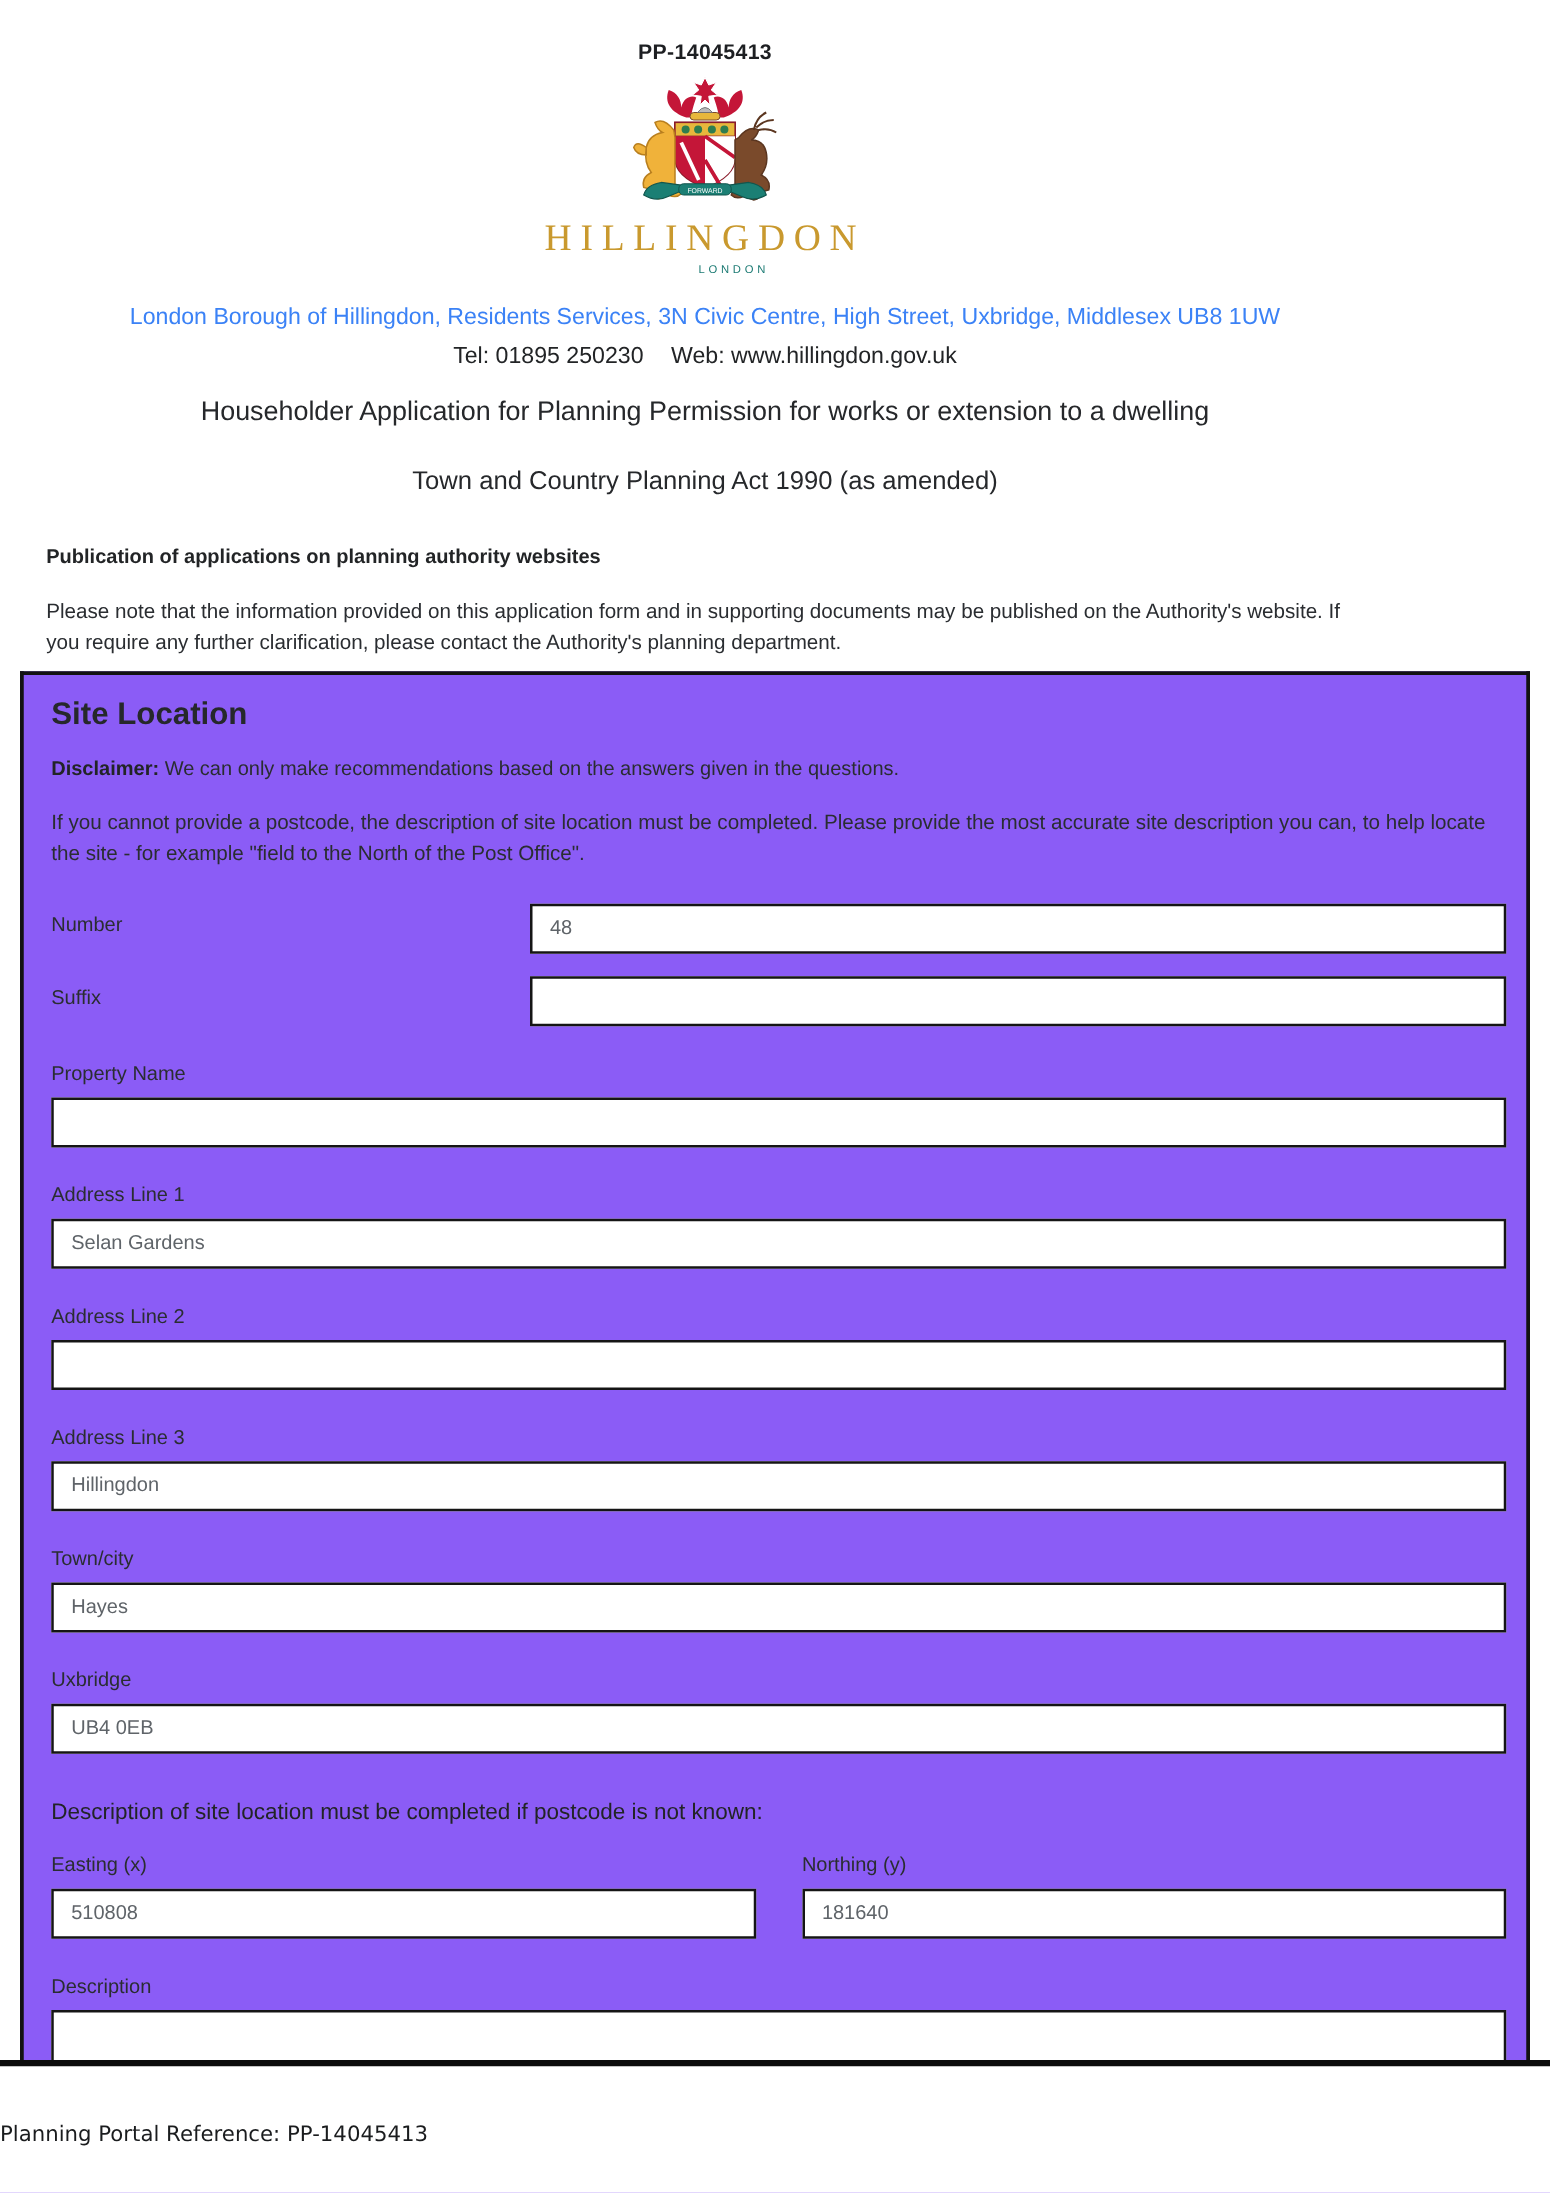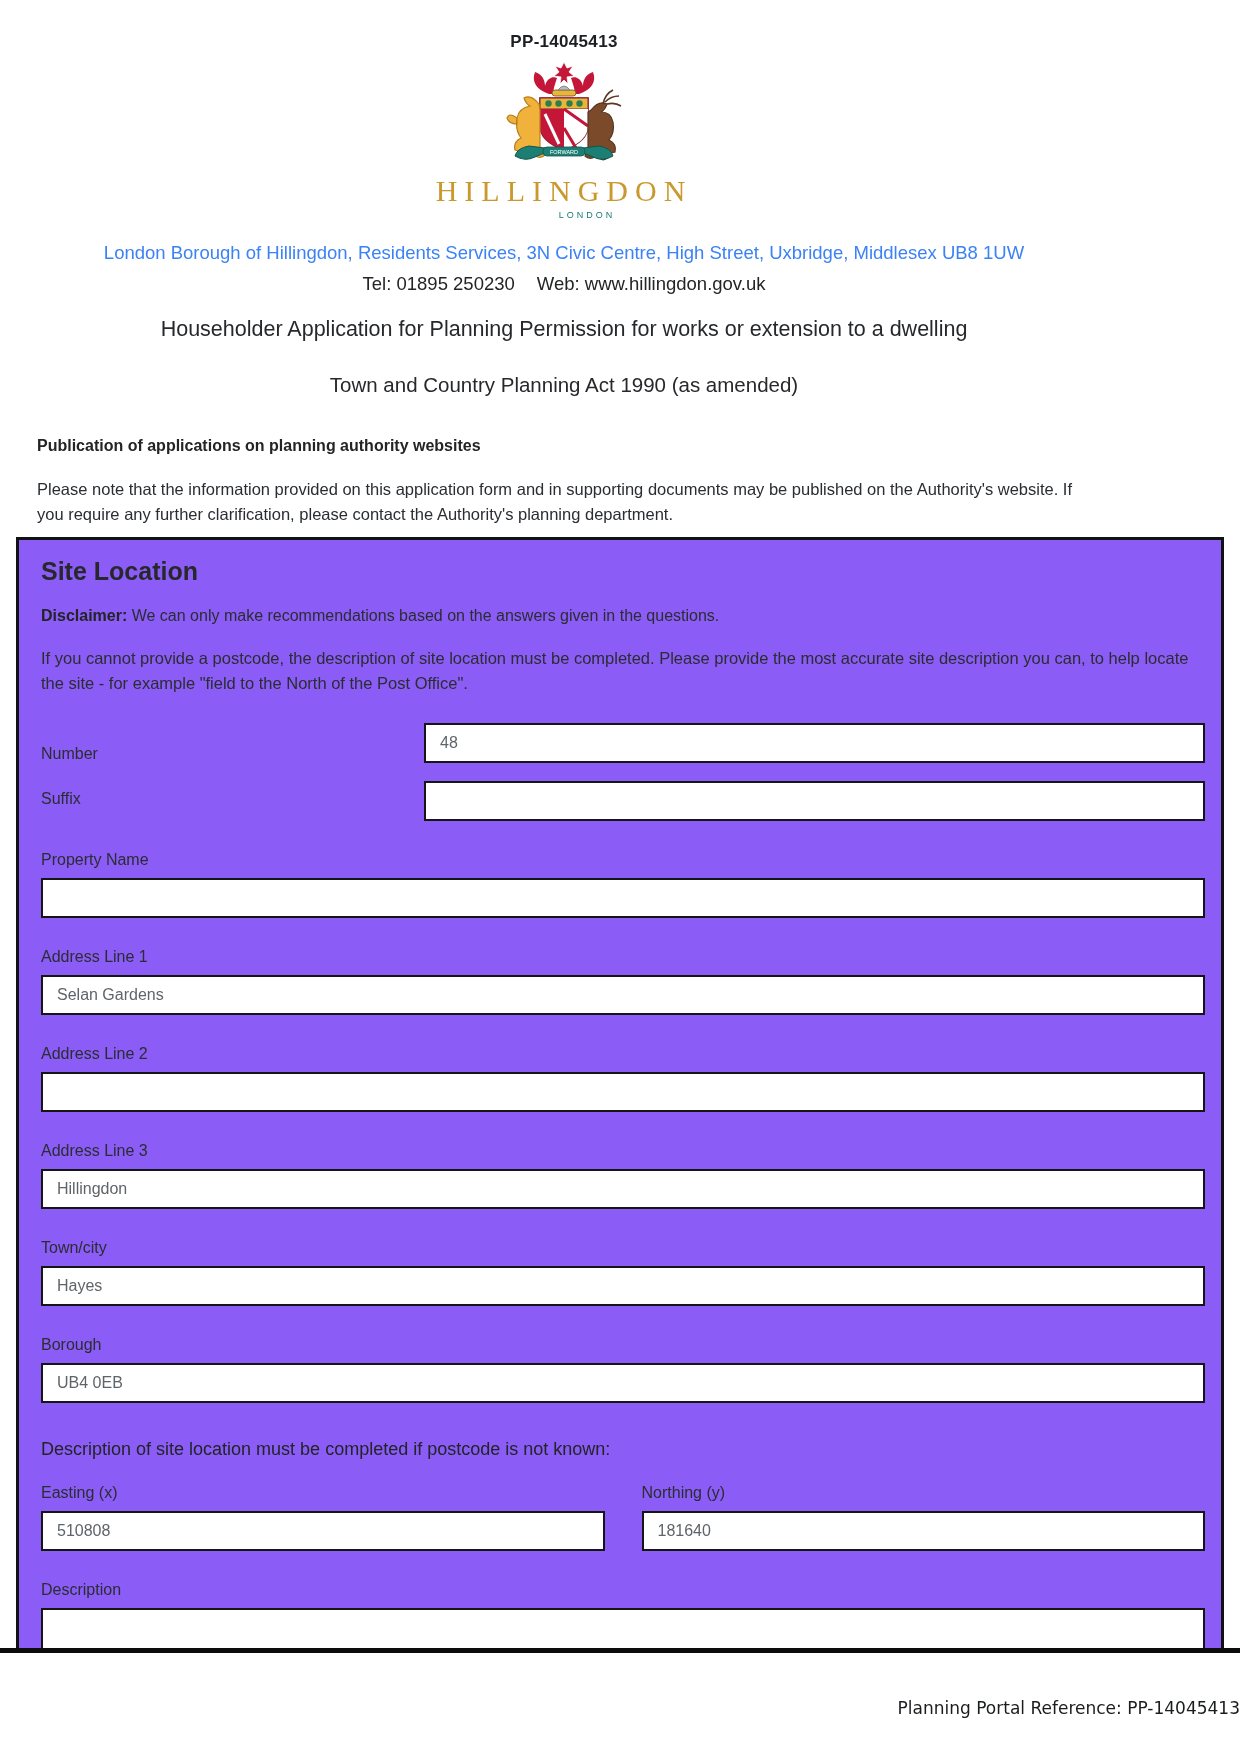--- a/index.html
+++ b/index.html
@@ -38,21 +38,21 @@
     border:3px solid #121212;border-bottom:none;box-sizing:border-box;
     overflow:hidden;background:#8b5cf6;
     padding:18px 16px 0 22px;
   }
   .section-title{font-size:25px;font-weight:bold;color:#26282b;line-height:1.1;}
   .disclaimer{margin-top:21px;font-size:16px;color:#2a2d31;}
   .disclaimer b{color:#222426;}
   .intro{margin-top:21px;font-size:16.5px;line-height:25px;color:#2a2d31;max-width:1166px;}
 
   .inline-row{display:flex;align-items:flex-start;margin-top:18px;}
-  .inline-row.first{margin-top:27px;align-items:flex-end;}
+  .inline-row.first{margin-top:27px;}
   .inline-row .flabel{width:383px;flex:0 0 383px;padding-top:9px;}
   .flabel{font-size:16px;color:#2a2d31;}
   .field-input{
     display:block;width:100%;height:40px;box-sizing:border-box;
     border:2px solid #151515;border-radius:0;background:#fff;
     font-family:"Liberation Sans", sans-serif;font-size:16px;color:#5f6469;
     padding:0 14px;outline:none;
   }
   .inline-row .field-input{flex:1 1 auto;}
 
@@ -68,21 +68,21 @@
   .desc-field{margin-top:30px;}
   .desc-textarea{
     display:block;width:100%;height:120px;box-sizing:border-box;margin-top:9px;
     border:2px solid #151515;background:#fff;resize:none;outline:none;
     font-family:"Liberation Sans", sans-serif;font-size:16px;color:#5f6469;padding:8px 14px;
   }
 
   
   .page-break{position:absolute;left:0;top:1648px;width:1240px;height:5px;background:#0c0c0c;}
   .footer-ref{
-    position:absolute;left:0;top:1698px;width:1240px;text-align:right;
+    position:absolute;left:0;top:1698px;width:1240px;text-align:left;
     font-family:"DejaVu Sans", sans-serif;font-size:17px;color:#1a1c1e;
   }
 </style>
 </head>
 <body>
 
 <div class="page">
 
   <div class="header">
     <div class="ref-top">PP-14045413</div>
@@ -178,21 +178,21 @@
       <div class="flabel">Address Line 3</div>
       <input class="field-input" type="text" value="Hillingdon" style="">
     </div>
 
     <div class="stack-field">
       <div class="flabel">Town/city</div>
       <input class="field-input" type="text" value="Hayes" style="">
     </div>
 
     <div class="stack-field">
-      <div class="flabel">Borough</div>
+      <div class="flabel">Uxbridge</div>
       <input class="field-input" type="text" value="UB4 0EB" style="">
     </div>
 
     <div class="desc-heading">Description of site location must be completed if postcode is not known:</div>
 
     <div class="coord-row">
       <div class="coord-col">
         <div class="flabel">Easting (x)</div>
         <input class="field-input" type="text" value="510808" style="">
       </div>

